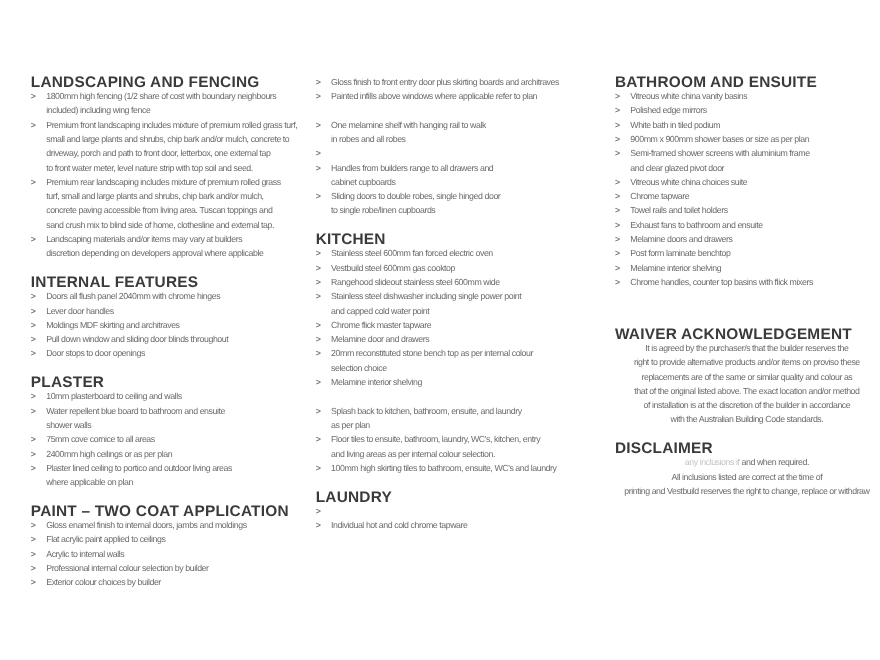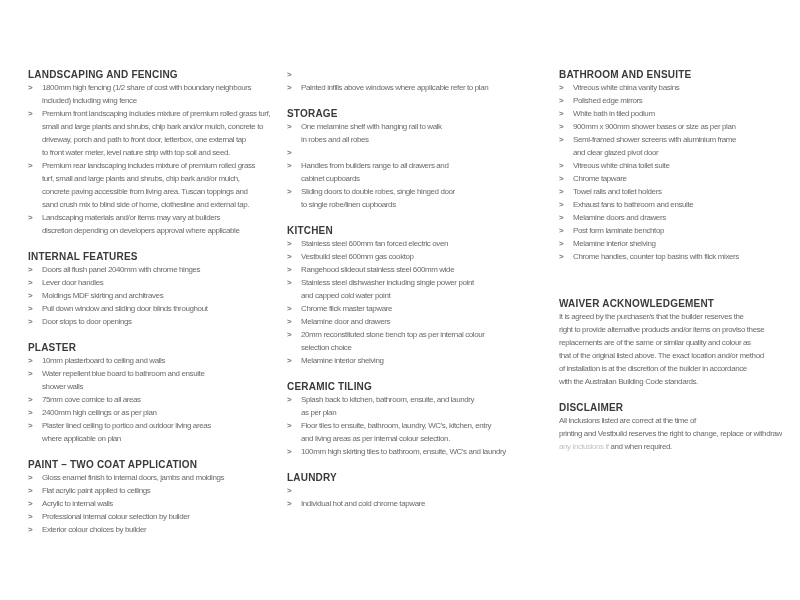--- a/index.html
+++ b/index.html
@@ -14,38 +14,38 @@
   .col { position:absolute; top:68px; }
   .col-1 { left:28px;  width:250px; }
   .col-2 { left:287px; width:253px; }
   .col-3 { left:559px; width:240px; }
 
   .section { margin-top:13px; }
   .section:first-child { margin-top:0; }
   .section.gap-lg { margin-top:34px; }
 
   .heading {
-    font-size:10px; font-weight:700; color:#3a3a3c;
+    font-size:14px; font-weight:700; color:#3a3a3c;
     line-height:13px; letter-spacing:0.2px; margin:0;
   }
   .row { display:flex; align-items:flex-start; }
   .glyph {
     flex:0 0 14px; width:14px;
     font-size:8px; font-weight:700; color:#77787b;
     line-height:13px;
   }
   .text {
     font-size:8px; color:#6a6b6e;
     line-height:13px; letter-spacing:-0.4px;
     white-space:pre;
   }
   .para {
     font-size:8px; color:#6a6b6e;
     line-height:13px; letter-spacing:-0.4px;
-    white-space:pre; margin:0;
+    white-space:pre; margin:0;text-align:center;
   }
   .faded { opacity:0.42; }
 </style>
 </head>
 <body>
 
 <div class="page">
   <div class="col col-1">
       <div class="section">
         <div class="heading">LANDSCAPING AND FENCING</div>
@@ -143,28 +143,28 @@
         <div class="row">
           <span class="glyph">&gt;</span>
           <span class="text">Exterior colour choices by builder</span>
         </div>
       </div>
     </div>
   <div class="col col-2">
       <div class="section">
         <div class="row">
           <span class="glyph">&gt;</span>
+          <span class="text">Gloss finish to front entry door plus skirting boards and architraves</span>
         </div>
         <div class="row">
           <span class="glyph">&gt;</span>
           <span class="text">Painted infills above windows where applicable refer to plan</span>
         </div>
       </div>
       <div class="section">
-        <div class="heading">STORAGE</div>
         <div class="row">
           <span class="glyph">&gt;</span>
           <span class="text">One melamine shelf with hanging rail to walk
 in robes and all robes</span>
         </div>
         <div class="row">
           <span class="glyph">&gt;</span>
         </div>
         <div class="row">
           <span class="glyph">&gt;</span>
@@ -208,21 +208,20 @@
           <span class="glyph">&gt;</span>
           <span class="text">20mm reconstituted stone bench top as per internal colour
 selection choice</span>
         </div>
         <div class="row">
           <span class="glyph">&gt;</span>
           <span class="text">Melamine interior shelving</span>
         </div>
       </div>
       <div class="section">
-        <div class="heading">CERAMIC TILING</div>
         <div class="row">
           <span class="glyph">&gt;</span>
           <span class="text">Splash back to kitchen, bathroom, ensuite, and laundry
 as per plan</span>
         </div>
         <div class="row">
           <span class="glyph">&gt;</span>
           <span class="text">Floor tiles to ensuite, bathroom, laundry, WC's, kitchen, entry
 and living areas as per internal colour selection.</span>
         </div>
@@ -261,21 +260,21 @@
           <span class="glyph">&gt;</span>
           <span class="text">900mm x 900mm shower bases or size as per plan</span>
         </div>
         <div class="row">
           <span class="glyph">&gt;</span>
           <span class="text">Semi-framed shower screens with aluminium frame
 and clear glazed pivot door</span>
         </div>
         <div class="row">
           <span class="glyph">&gt;</span>
-          <span class="text">Vitreous white china toilet suite</span>
+          <span class="text">Vitreous white china choices suite</span>
         </div>
         <div class="row">
           <span class="glyph">&gt;</span>
           <span class="text">Chrome tapware</span>
         </div>
         <div class="row">
           <span class="glyph">&gt;</span>
           <span class="text">Towel rails and toilet holders</span>
         </div>
         <div class="row">
@@ -303,18 +302,18 @@
         <div class="heading">WAIVER ACKNOWLEDGEMENT</div>
         <p class="para">It is agreed by the purchaser/s that the builder reserves the
 right to provide alternative products and/or items on proviso these
 replacements are of the same or similar quality and colour as
 that of the original listed above. The exact location and/or method
 of installation is at the discretion of the builder in accordance
 with the Australian Building Code standards.</p>
       </div>
       <div class="section">
         <div class="heading">DISCLAIMER</div>
+        <p class="para"><span class="faded">any inclusions if</span><span> and when required.</span></p>
         <p class="para">All inclusions listed are correct at the time of
 printing and Vestbuild reserves the right to change, replace or withdraw</p>
-        <p class="para"><span class="faded">any inclusions if</span><span> and when required.</span></p>
       </div>
     </div>
 </div>
 
 </body></html>

